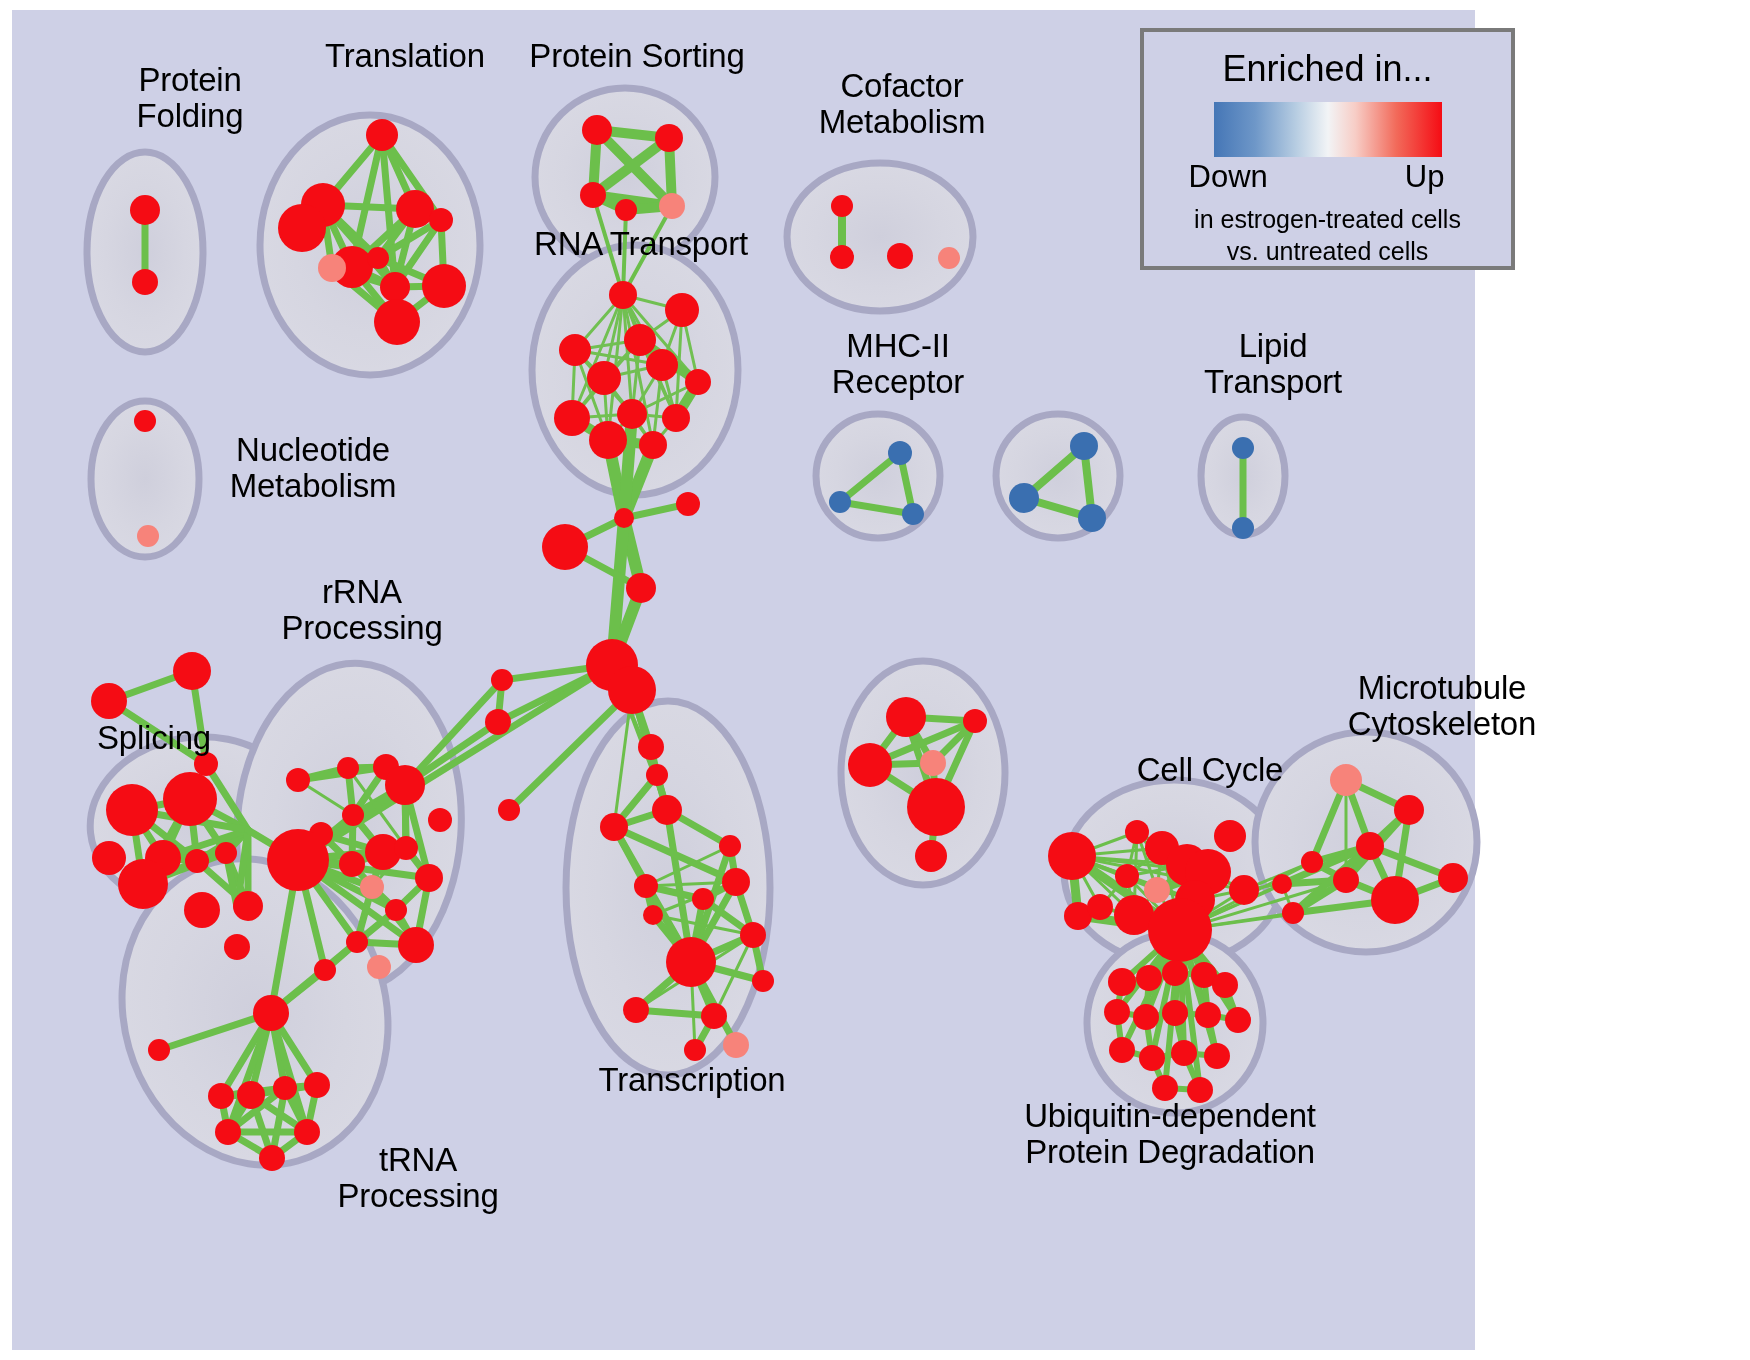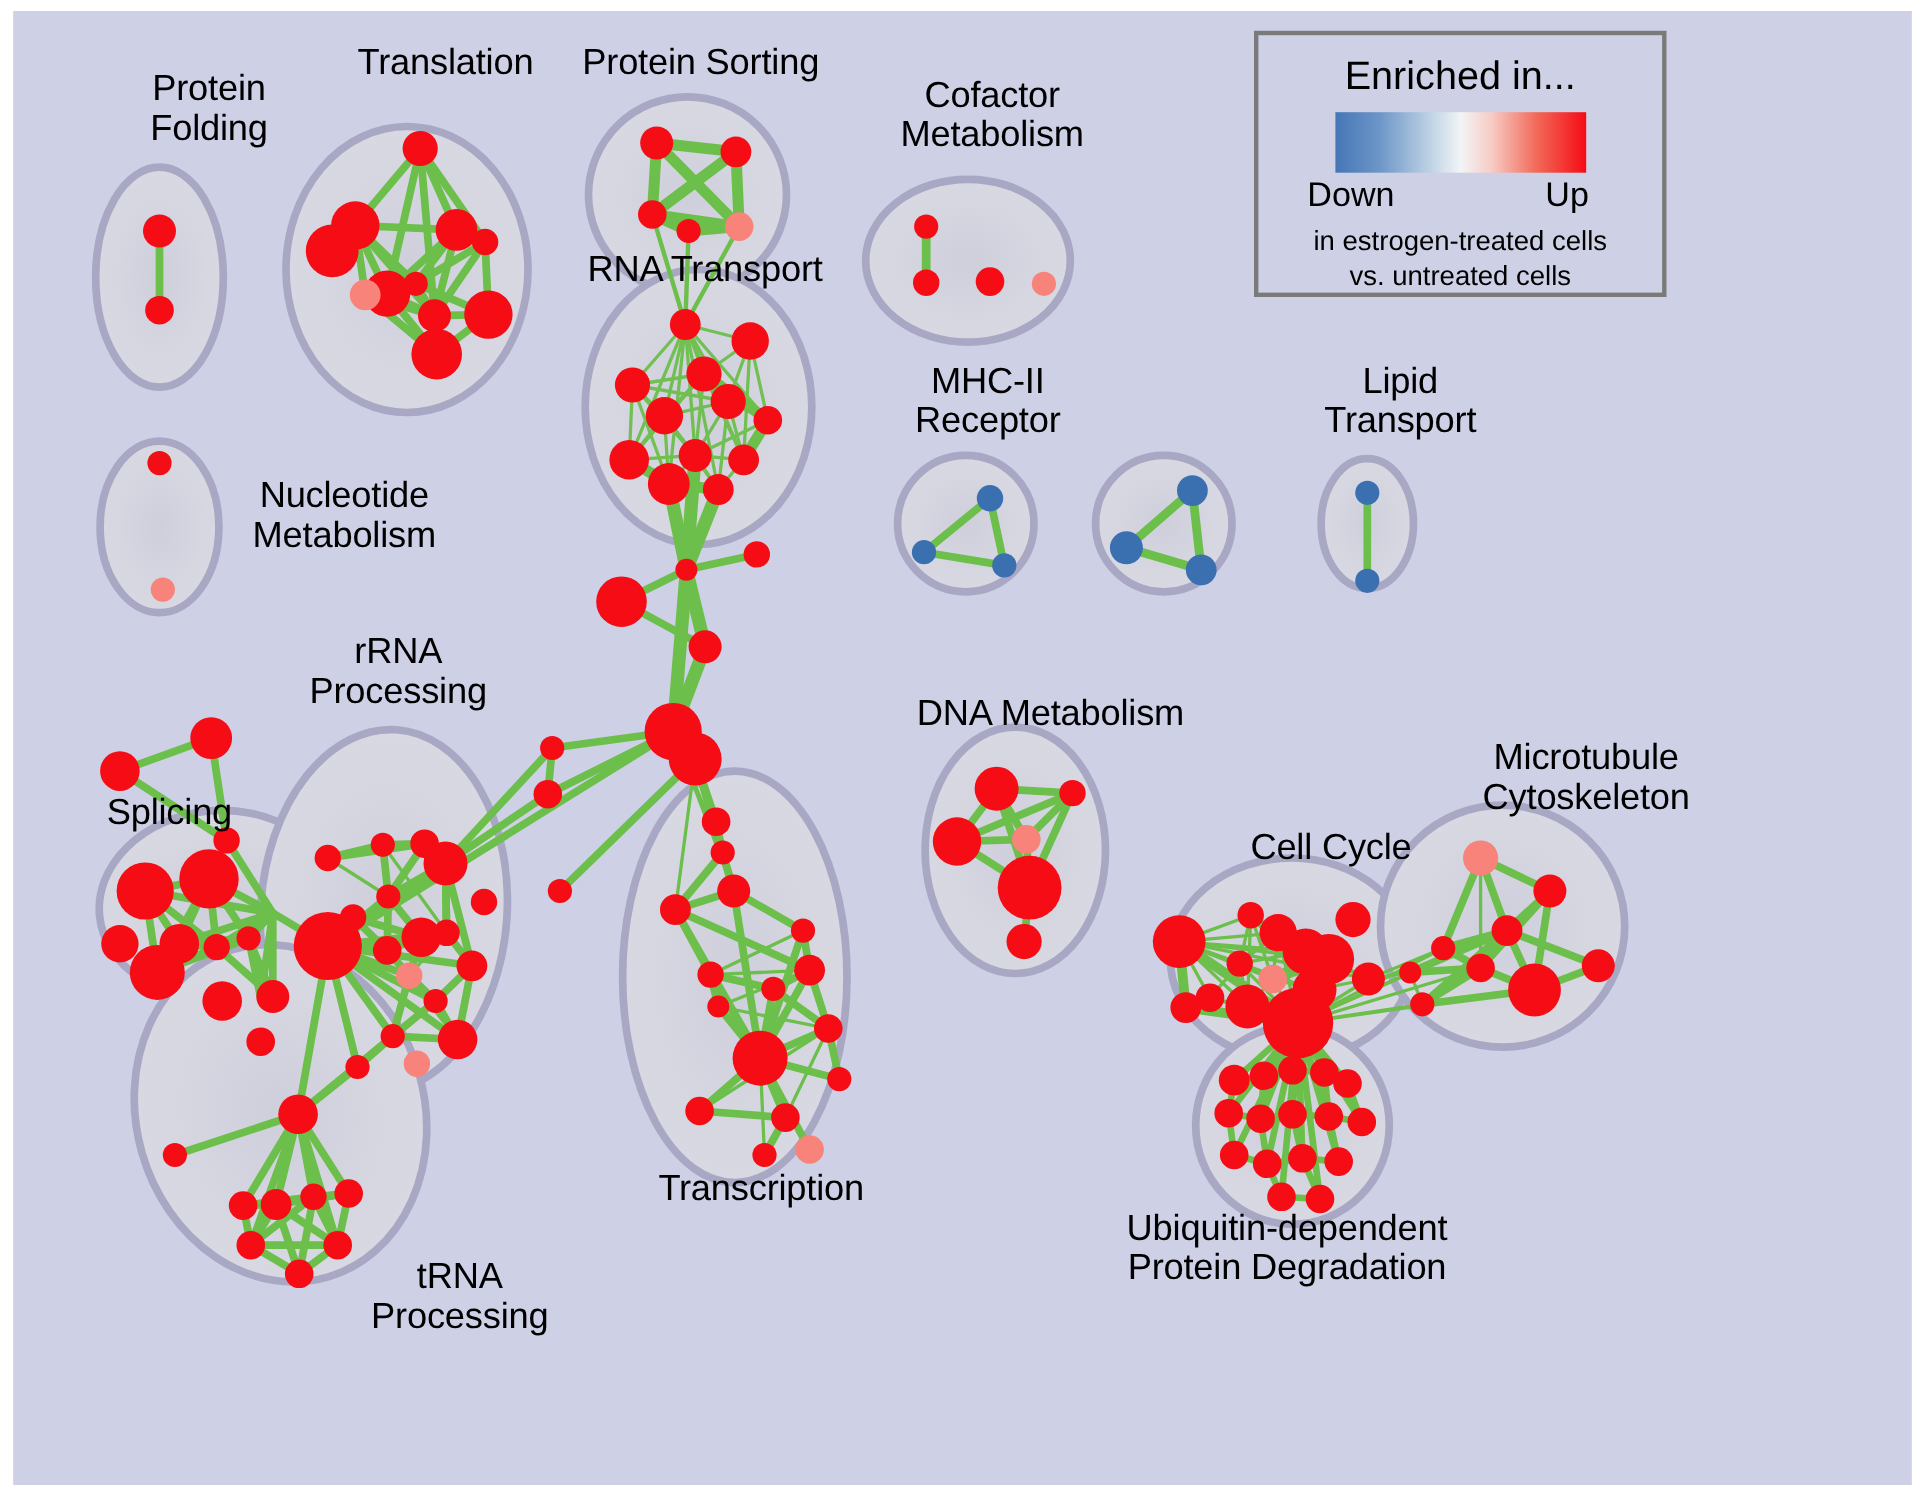--- a/index.html
+++ b/index.html
@@ -6,21 +6,21 @@
   #stage{
     position:relative;
     width:1750px;height:1360px;
     background:#ffffff;
     font-family:"Liberation Sans", sans-serif;
     overflow:hidden;
   }
   #canvasArea{
     position:absolute;
     left:12px;top:10px;
-    width:1726px;height:1340px;
+    width:1463px;height:1340px;
     background:#ced0e6;
   }
   #netsvg{position:absolute;left:0;top:0;width:1726px;height:1340px;}
 
   .clabel{
     position:absolute;
     color:#000000;
     font-size:33px;
     line-height:36px;
     font-weight:400;
@@ -751,21 +751,20 @@
     <div class="clabel" style="left:1166px;top:318px;width:190px;">Lipid
 Transport</div>
     <div class="clabel" style="left:186px;top:422px;width:230px;">Nucleotide
 Metabolism</div>
     <div class="clabel" style="left:250px;top:564px;width:200px;">rRNA
 Processing</div>
     <div class="clabel" style="left:52px;top:710px;width:180px;">Splicing</div>
     <div class="clabel" style="left:306px;top:1132px;width:200px;">tRNA
 Processing</div>
     <div class="clabel" style="left:560px;top:1052px;width:240px;">Transcription</div>
-    <div class="clabel" style="left:808px;top:620px;width:270px;">DNA Metabolism</div>
     <div class="clabel" style="left:1098px;top:742px;width:200px;">Cell Cycle</div>
     <div class="clabel" style="left:1300px;top:660px;width:260px;">Microtubule
 Cytoskeleton</div>
     <div class="clabel" style="left:988px;top:1088px;width:340px;">Ubiquitin-dependent
 Protein Degradation</div>
 
     <div id="legend">
       <div id="legendTitle">Enriched in...</div>
       <div id="legendBarWrap">
         <div id="legendBar"></div>

